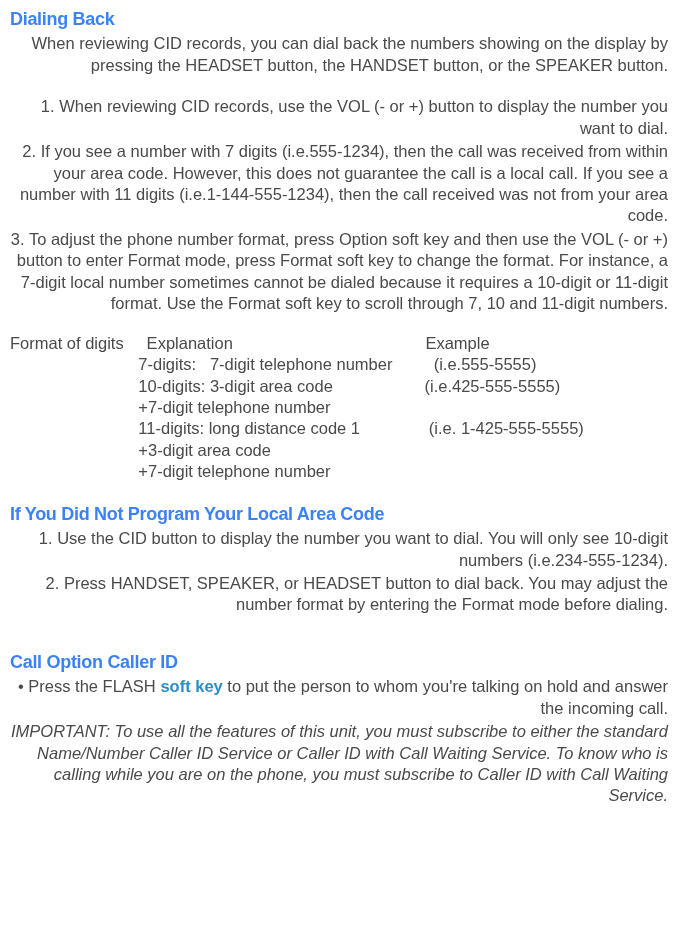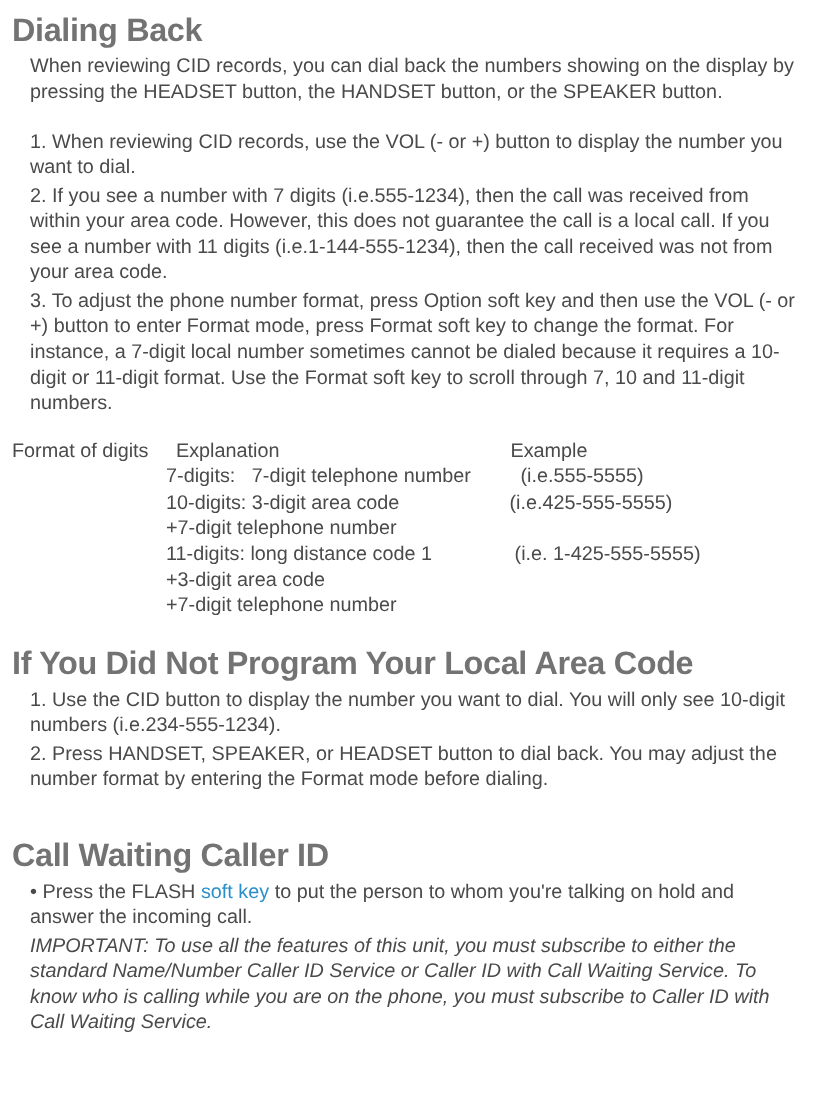--- a/index.html
+++ b/index.html
@@ -6,39 +6,41 @@
       font-family: 'Helvetica Neue', Arial, sans-serif;
       margin: 0;
       padding: 8px 10px 20px 10px;
       width: 658px;
       font-size: 16.5px;
       line-height: 1.3;
       color: #4a4a4a;
       font-stretch: condensed;
     }
     h2 {
-      font-size: 27px;
+      font-size: 18px;
       font-weight: bold;
       margin: 0 0 2px 0;
-      color: #737373;
+      color: #3b82f6;
       font-stretch: condensed;
       letter-spacing: -0.3px;
     }
     p {
-      margin: 0 0 2px 15px;
+      margin: 0 0 2px 0;
+      text-align: right;
     }
     .section {
       margin-bottom: 20px;
     }
     .table-block {
       margin: 18px 0 18px 0;
       white-space: pre;
     }
     .softkey {
       color: #2a8fc9;
+      font-weight: bold;
     }
     .italic {
       font-style: italic;
     }
   </style>
 </head>
 <body>
 
 <div class="section">
   <h2>Dialing Back</h2>
@@ -58,16 +60,16 @@
 <span>                            +7-digit telephone number</span></div>
 </div>
 
 <div class="section">
   <h2>If You Did Not Program Your Local Area Code</h2>
   <p>1. Use the CID button to display the number you want to dial. You will only see 10-digit numbers (i.e.234-555-1234).</p>
   <p>2. Press HANDSET, SPEAKER, or HEADSET button to dial back. You may adjust the number format by entering the Format mode before dialing.</p>
 </div>
 
 <div class="section" style="margin-top:35px">
-  <h2>Call Waiting Caller ID</h2>
+  <h2>Call Option Caller ID</h2>
   <p><span>• Press the FLASH </span><span class="softkey">soft key</span><span> to put the person to whom you're talking on hold and answer the incoming call.</span></p>
   <p class="italic">IMPORTANT: To use all the features of this unit, you must subscribe to either the standard Name/Number Caller ID Service or Caller ID with Call Waiting Service. To know who is calling while you are on the phone, you must subscribe to Caller ID with Call Waiting Service.</p>
 </div>
 
 </body></html>

